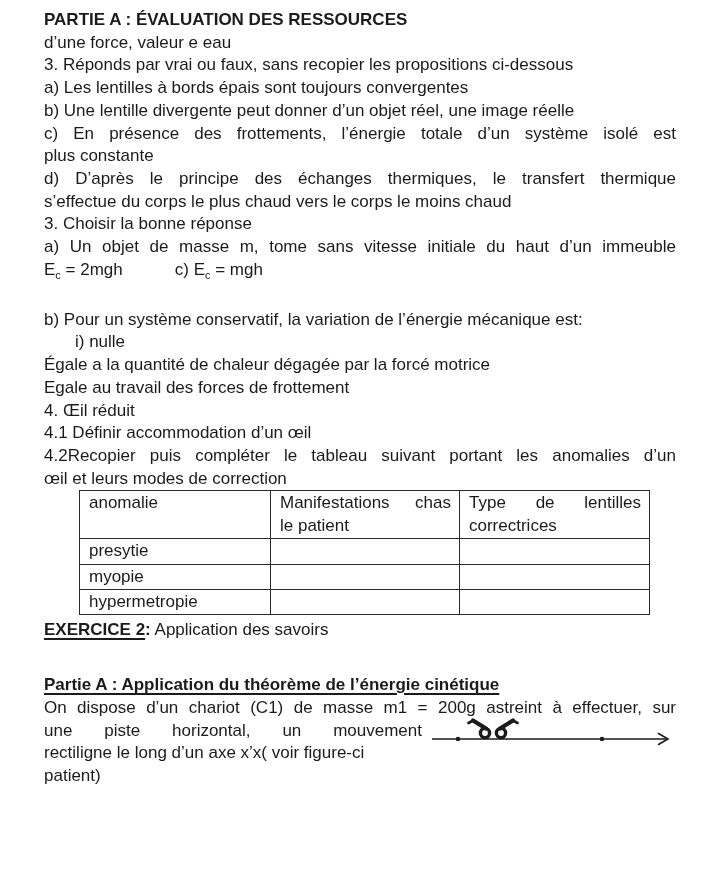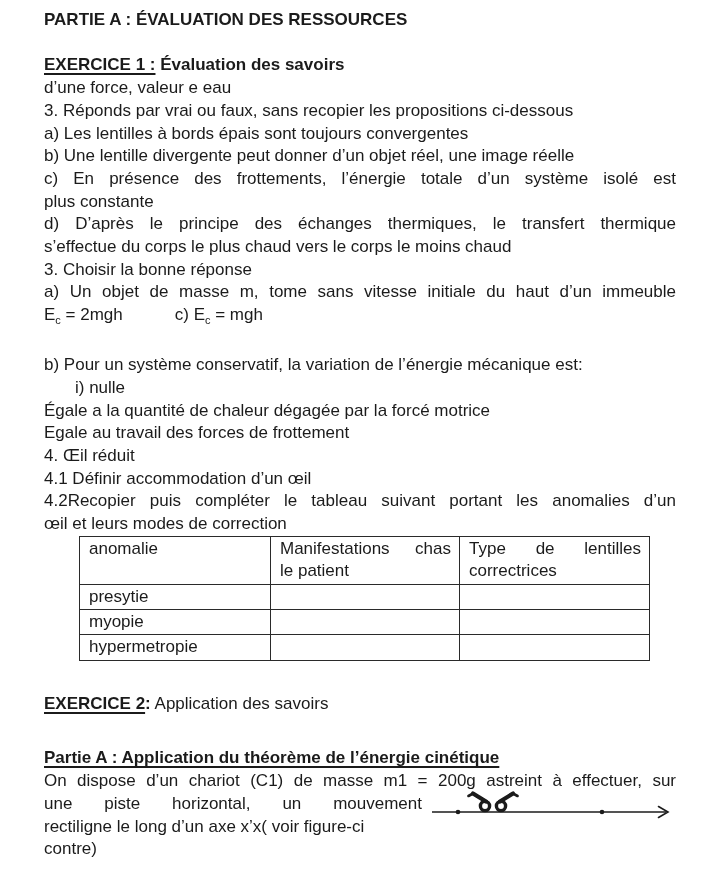--- a/index.html
+++ b/index.html
@@ -47,37 +47,34 @@
     padding: 1px 8px 1px 9px;
     line-height: 22.4px;
     overflow: hidden;
   }
   col.c1 { width: 191px; } col.c2 { width: 189px; } col.c3 { width: 190px; }
   .th-wrap { height: 45px; }
   .th-just { text-align: justify; text-align-last: justify; }
   tr.datarow td { height: 23.5px; }
 
   
-  .ex2-heading { margin-top: 32px; line-height: 22.7px; white-space: nowrap; }
+  .ex2-heading { margin-top: 4px; line-height: 22.7px; white-space: nowrap; }
   .pa-heading { margin-top: 32px; line-height: 22.7px; white-space: nowrap; font-weight: 700; }
   .wrap-section { display: flex; margin-top: 0; }
   .wrap-left { width: 378px; }
   .wrap-right { flex: 1; padding-left: 8px; }
   .figure-box { margin-top: -7px; }
 </style>
 </head>
 <body>
 
 <div class="page">
 
   <div class="part-title">PARTIE A : ÉVALUATION DES RESSOURCES</div>
 
-  <div class="ex-heading">
-    <span class="b u">EXERCICE 1 :</span><span class="b"> Évaluation des savoirs</span>
-  </div>
 
   <div class="line">d’une force, valeur e eau</div>
   <div class="line">3. Réponds par vrai ou faux, sans recopier les propositions ci-dessous</div>
   <div class="line">a) Les lentilles à bords épais sont toujours convergentes</div>
   <div class="line">b) Une lentille divergente peut donner d’un objet réel, une image réelle</div>
   <div class="line j">c) En présence des frottements, l’énergie totale d’un système isolé est</div>
   <div class="line">plus constante</div>
   <div class="line j">d) D’après le principe des échanges thermiques, le transfert thermique</div>
   <div class="line">s’effectue du corps le plus chaud vers le corps le moins chaud</div>
   <div class="line">3. Choisir la bonne réponse</div>
@@ -143,21 +140,21 @@
   <div class="pa-heading">
     <span class="u">Partie A : Application du théorème de l’énergie cinétique</span>
   </div>
 
   <div class="line j">On dispose d’un chariot (C1) de masse m1 = 200g astreint à effectuer, sur</div>
 
   <div class="wrap-section">
     <div class="wrap-left">
       <div class="line j">une piste horizontal, un mouvement</div>
       <div class="line">rectiligne le long d’un axe x’x( voir figure-ci</div>
-      <div class="line">contre)</div>
+      <div class="line">patient)</div>
     </div>
     <div class="wrap-right">
       <div class="figure-box">
         <svg width="246" height="42" viewBox="0 0 246 42">
 
           <line x1="2" y1="26" x2="236" y2="26" stroke="#1b1b1b" stroke-width="1.6"></line>
 
           <path d="M228.5,20.5 L238,26 L228.5,31.5" fill="none" stroke="#1b1b1b" stroke-width="1.6" stroke-linecap="round"></path>
 
           <circle cx="28" cy="26" r="2.3" fill="#1b1b1b"></circle>

